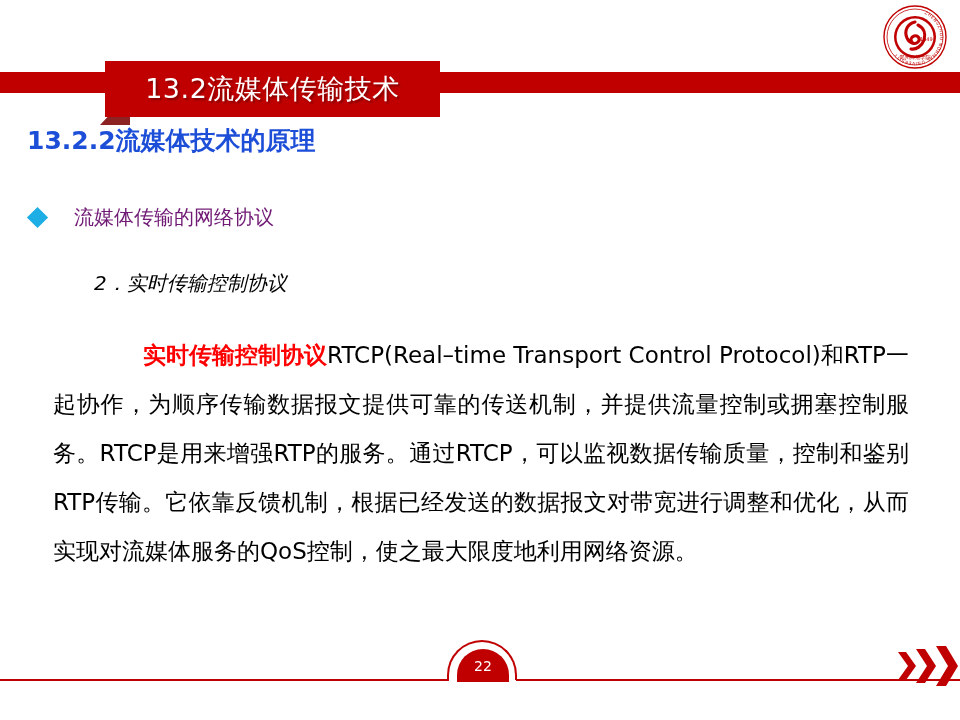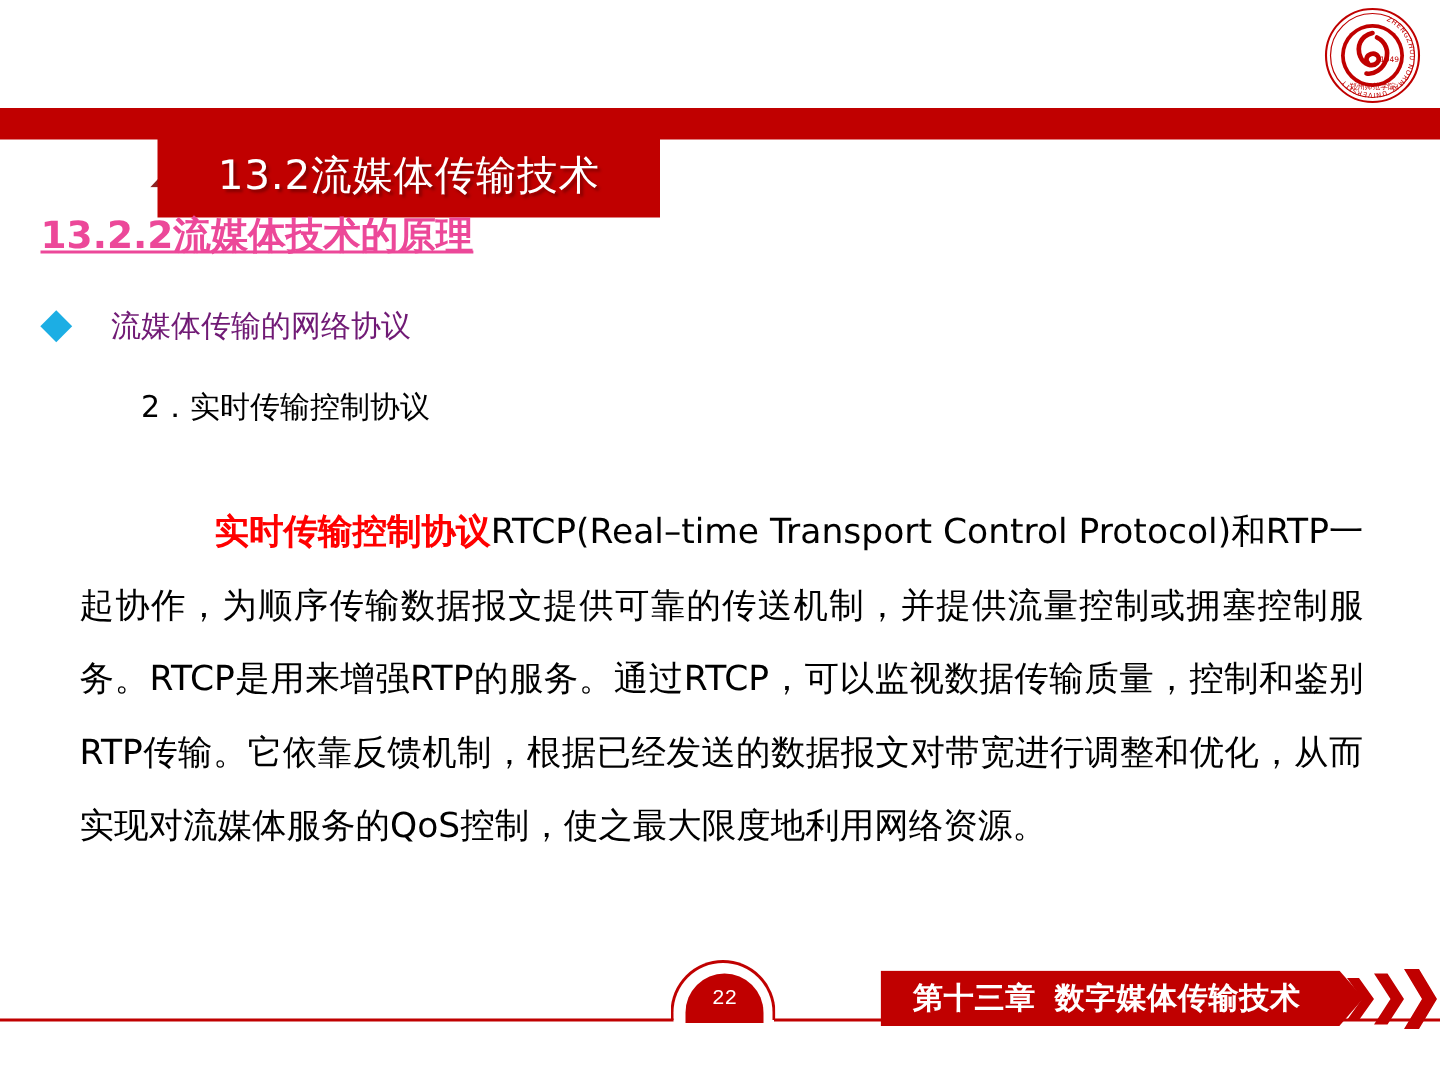--- a/index.html
+++ b/index.html
@@ -39,21 +39,20 @@
     background: #8c2222;
     clip-path: polygon(0 100%, 100% 0, 100% 100%);
   }
   #title-block {
     position: absolute;
     left: 105px;
     top: 61px;
     width: 335px;
     height: 56px;
     background: #C00000;
-    margin-top: 28px;
   }
   #title-text {
     position: absolute;
     left: 0;
     top: 0;
     width: 335px;
     height: 56px;
     display: flex;
     align-items: center;
     justify-content: center;
@@ -70,27 +69,26 @@
     right: 12px;
     top: 4px;
     width: 66px;
     height: 66px;
   }
 
   
   #section-heading {
     position: absolute;
     left: 27px;
-    top: 140px;
+    top: 124px;
     font-size: 25px;
     font-weight: bold;
-    color: #ec4899;
+    color: #1d4ed8;
     letter-spacing: 0px;
     white-space: nowrap;
-    text-decoration: underline;
   }
 
   
   #bullet-row {
     position: absolute;
     left: 30px;
     top: 204px;
     display: flex;
     align-items: center;
   }
@@ -105,24 +103,25 @@
   #bullet-label {
     font-size: 20px;
     color: #701a75;
     white-space: nowrap;
   }
 
   
   #sub-item {
     position: absolute;
     left: 94px;
-    top: 258px;
+    top: 270px;
     font-size: 20px;
     color: #000000;
     white-space: nowrap;
+    font-style: italic;
   }
 
   
   #body-paragraph {
     position: absolute;
     left: 53px;
     top: 308px;
     width: 856px;
     font-size: 23px;
     line-height: 49px;
@@ -137,21 +136,20 @@
     margin-left: 44px;
   }
 
   
   #footer-region {
     position: absolute;
     left: 0;
     bottom: 0;
     width: 960px;
     height: 80px;
-    font-family: Liberation Mono, monospace;
   }
   #footer-rule-left {
     position: absolute;
     left: 0;
     top: 39px;
     width: 449px;
     height: 2px;
     background: #C00000;
   }
   #footer-rule-right {
@@ -280,23 +278,20 @@
 
   <div id="footer-rule-left"></div>
   <div id="footer-rule-right"></div>
 
   <div id="page-badge">
     <div id="page-badge-arc"></div>
     <div id="page-badge-fill"></div>
     <div id="page-number">22</div>
   </div>
 
-  <div id="footer-banner">
-    <div id="footer-banner-text">第十三章 数字媒体传输技术</div>
-  </div>
 
   <div id="footer-chevrons">
     <svg width="62" height="42" viewBox="0 0 62 42" aria-hidden="true">
       <path d="M2 7 L12 21 L2 35 L10 35 L20 21 L10 7 Z" fill="#C00000"></path>
       <path d="M20 4 L31 21 L20 38 L29 38 L40 21 L29 4 Z" fill="#C00000"></path>
       <path d="M40 1 L52 21 L40 41 L50 41 L62 21 L50 1 Z" fill="#C00000"></path>
     </svg>
   </div>
 
 </div>

